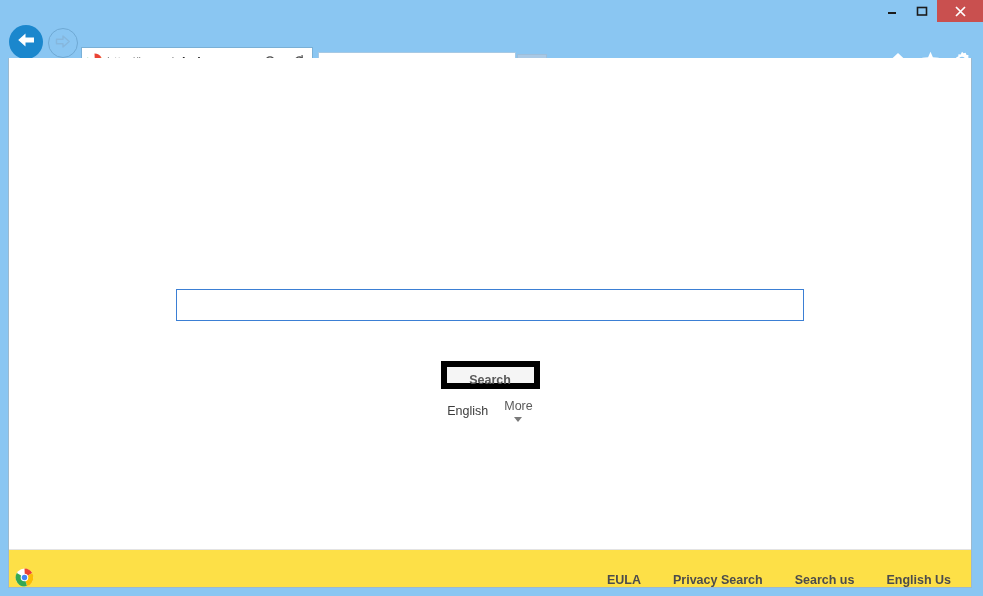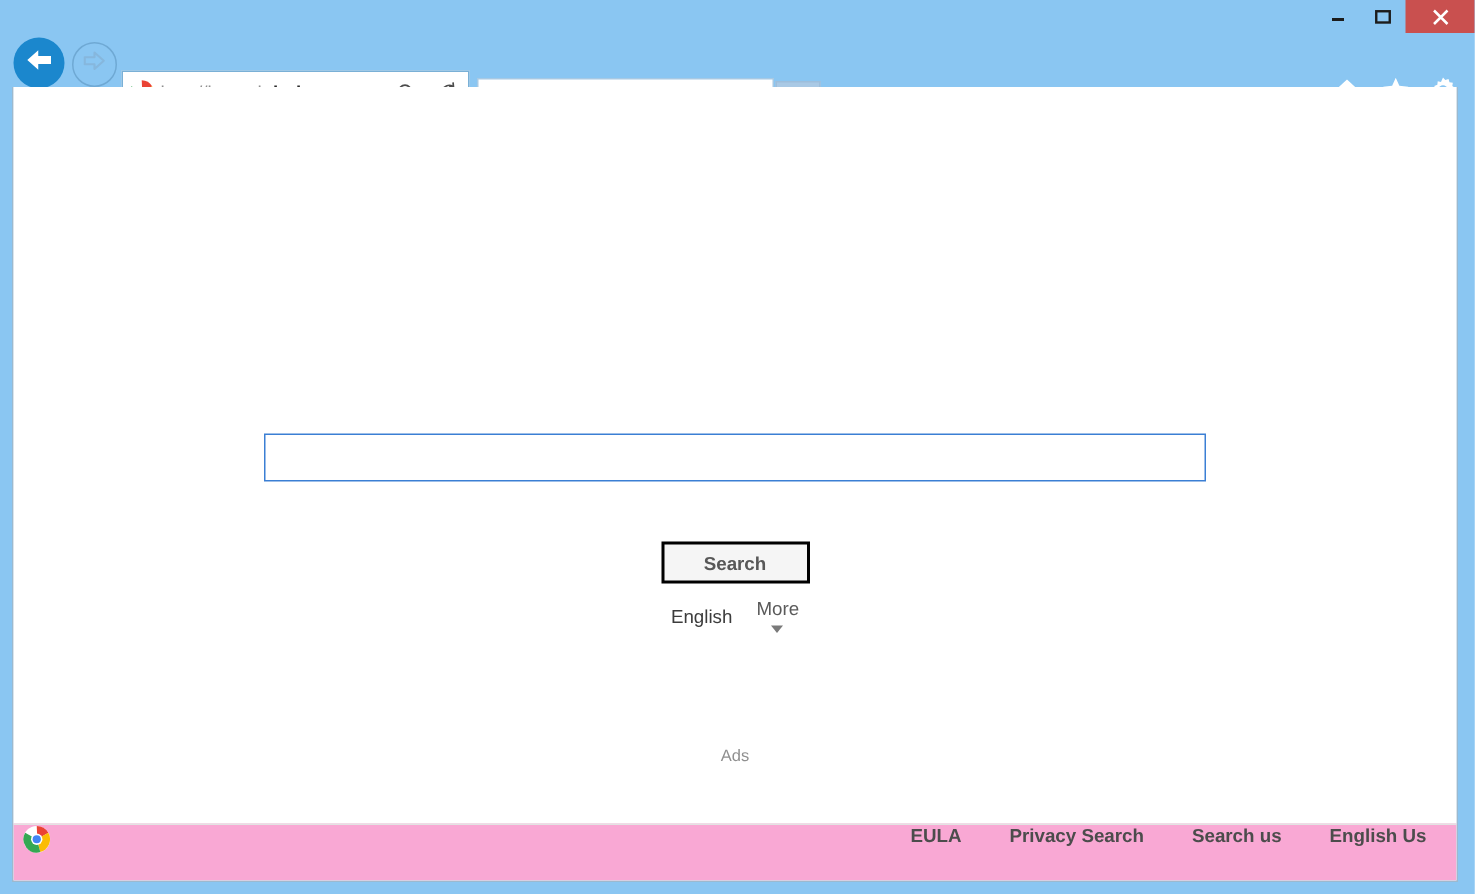--- a/index.html
+++ b/index.html
@@ -234,21 +234,21 @@
     border-radius: 0;
   }
 
   #search-button {
     display: inline-block;
     margin-top: 22px;
     width: 99px;
     height: 28px;
     line-height: 26px;
     background: #f5f5f5;
-    border: 2px solid #000000;
+    border: 6px solid #000000;
     box-sizing: border-box;
     font-family: "Liberation Sans", sans-serif;
     font-size: 12.5px;
     font-weight: bold;
     color: #585858;
     cursor: pointer;
     padding: 0;
   }
 
   #lang-row {
@@ -291,24 +291,24 @@
     color: #8f8f8f;
   }
 
   
   #page-footer {
     position: absolute;
     left: 0;
     right: 0;
     bottom: 0;
     height: 38px;
-    background: #f9a8d4;
+    background: #fde047;
     border-top: 1px solid #e3e3e3;
     display: flex;
-    align-items: flex-start;
+    align-items: flex-end;
     justify-content: space-between;
     padding: 0 0 0 6px;
     box-sizing: border-box;
   }
   #footer-logo {
     width: 19px;
     height: 19px;
     flex: 0 0 19px;
   }
   #footer-links {
@@ -451,21 +451,20 @@
         <button id="search-button">Search</button>
         <div id="lang-row">
           <span id="lang-current">English</span>
           <span id="lang-more">
             <span>More</span>
             <span class="caret"></span>
           </span>
         </div>
       </div>
 
-      <div id="ads-label">Ads</div>
     </div>
 
     <div id="page-footer">
       <span id="footer-logo">
         <svg width="19" height="19" viewBox="0 0 32 32">
           <circle cx="16" cy="16" r="15" fill="#ffffff"></circle>
           <path d="M16 1 A15 15 0 0 1 29 8.6 L16.6 16 Z" fill="#ea4335"></path>
           <path d="M29 8.6 A15 15 0 0 1 20 30.4 L16 16 Z" fill="#fbbc05"></path>
           <path d="M20 30.4 A15 15 0 0 1 3 8.6 L16 16 Z" fill="#34a853"></path>
           <circle cx="16" cy="16" r="6.4" fill="#ffffff"></circle>

